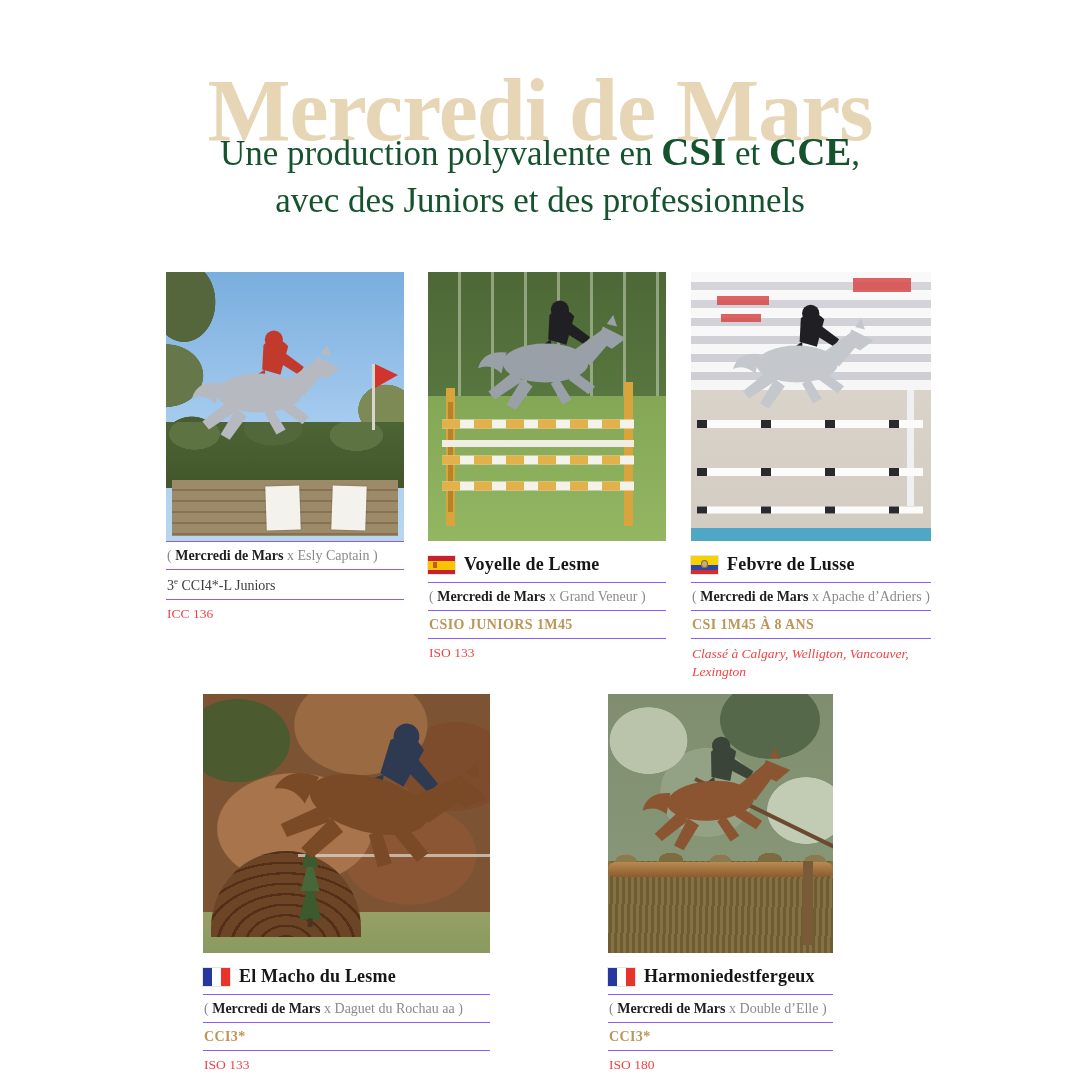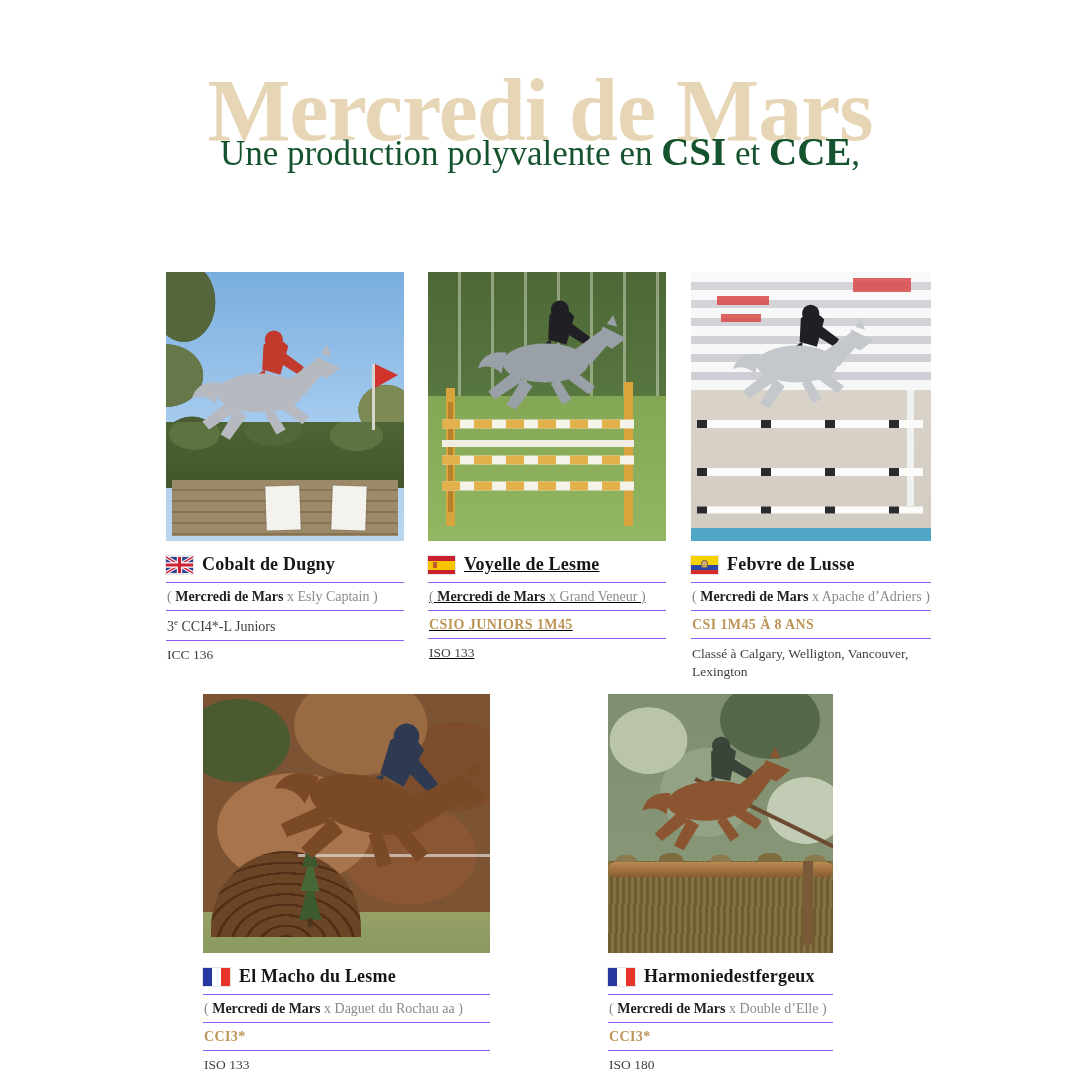--- a/index.html
+++ b/index.html
@@ -23,27 +23,27 @@
     color:#14532d;
   }
   .subtitle b{font-weight:700;font-size:39px;}
 
   
   .card{position:absolute;}
   .photo{position:relative;overflow:hidden;width:100%;}
   .caption .name-row{display:flex;align-items:center;gap:9px;margin:13px 0 7px 0;}
   .horse-name{font-size:18px;font-weight:700;color:#161616;letter-spacing:.2px;white-space:nowrap;}
   .cap-row{border-top:1px solid #8b5cf6;padding:6px 1px 5px 1px;font-size:14px;white-space:nowrap;}
-  .cap-row.wrap{white-space:normal;line-height:1.35;}
+  .cap-row.wrap{white-space:normal;line-height:1.35;font-style:italic;}
   .ped .muted{color:#8a8a8a;}
   .ped b{color:#1f1f1f;font-weight:700;}
   .ach{color:#bd9557;font-weight:700;letter-spacing:.4px;}
   .ach.plain{color:#3d3d3d;font-weight:400;letter-spacing:0;}
   .ach sup{font-size:9px;}
-  .detail{color:#404040;font-size:13.5px;}
+  .detail{color:#ef4444;font-size:13.5px;}
 
   
   .flag{width:27px;height:18px;display:inline-block;flex:0 0 27px;position:relative;box-shadow:0 0 0 1px rgba(0,0,0,.10);}
   .flag svg{display:block;width:100%;height:100%;}
   .flag-fr{background:linear-gradient(90deg,#26389f 0 33.4%,#ffffff 33.4% 66.6%,#e8332a 66.6% 100%);}
   .flag-es{background:linear-gradient(180deg,#c8202e 0 26%,#f6c500 26% 76%,#c8202e 76% 100%);}
   .flag-es::after{content:"";position:absolute;left:5px;top:6px;width:4px;height:6px;background:#c05a28;}
   .flag-ec{background:linear-gradient(180deg,#f5d200 0 50%,#2a47a8 50% 76%,#d82c2c 76% 100%);}
   .flag-ec::after{content:"";position:absolute;left:10px;top:4px;width:7px;height:8px;border-radius:50%;background:#c8b06a;box-shadow:0 0 0 1px #8a6a3a inset;}
 
@@ -145,58 +145,47 @@
       <path d="M34 62 L22 82 L29 86 L42 68 Z"></path>
       <path d="M28 56 L8 72 L13 78 L34 64 Z"></path>
     </g>
   </symbol>
 </svg>
 
 <h1 class="page-title">Mercredi de Mars</h1>
 
 <div class="subtitle">
   <span>Une production polyvalente en </span><b>CSI</b><span> et </span><b>CCE</b><span>,</span><br>
+  <span>avec des Juniors et des professionnels</span>
 </div>
 
 <div class="card" style="left:166px;top:272px;width:238px;">
   <div class="photo p1" style="height:269px;">
     <div class="layer bush-l"></div>
     <div class="layer bush-r"></div>
     <div class="layer hedge"></div>
     <div class="layer box"></div>
     <div class="layer sign s1"></div>
     <div class="layer sign s2"></div>
     <svg class="scene-svg" viewBox="0 0 238 269">
       <rect x="206" y="92" width="3" height="66" fill="#d8d5ce"></rect>
       <path d="M209 92 L232 103 L209 116 Z" fill="#d0342c"></path>
     </svg>
     <svg class="horse-svg" style="left:26px;top:56px;width:156px;height:130px;--horse:#b6bac0;--rider:#c23a2c;">
         <use href="#horse"></use>
       </svg>
   </div>
   <div class="caption">
-    <div class="name-row">
-      <span class="flag">
-        <svg viewBox="0 0 60 36">
-          <rect width="60" height="36" fill="#2b3f8e"></rect>
-          <path d="M0 0 L60 36 M60 0 L0 36" stroke="#fff" stroke-width="8"></path>
-          <path d="M0 0 L60 36 M60 0 L0 36" stroke="#cf2135" stroke-width="3.5"></path>
-          <path d="M30 0 V36 M0 18 H60" stroke="#fff" stroke-width="12"></path>
-          <path d="M30 0 V36 M0 18 H60" stroke="#cf2135" stroke-width="7"></path>
-        </svg>
-      </span>
-      <span class="horse-name">Cobalt de Dugny</span>
-    </div>
     <div class="cap-row ped"><span class="muted">( </span><b>Mercredi de Mars</b><span class="muted"> x Esly Captain )</span></div>
     <div class="cap-row ach plain"><span>3</span><sup>e</sup><span> CCI4*-L Juniors</span></div>
     <div class="cap-row detail">ICC 136</div>
   </div>
 </div>
 
-<div class="card" style="left:428px;top:272px;width:238px;text-decoration:underline;">
+<div class="card" style="left:428px;top:272px;width:238px;">
   <div class="photo p2" style="height:269px;">
     <div class="layer trunks"></div>
     <svg class="scene-svg" viewBox="0 0 238 269">
       <rect x="18" y="116" width="9" height="138" fill="#d9a43b"></rect>
       <rect x="196" y="110" width="9" height="144" fill="#d9a43b"></rect>
       <rect x="20" y="130" width="5" height="110" fill="#b5832a"></rect>
       <line x1="14" y1="152" x2="206" y2="152" stroke="#f5f2ea" stroke-width="9"></line>
       <line x1="14" y1="152" x2="206" y2="152" stroke="#e3b14c" stroke-width="9" stroke-dasharray="18 14"></line>
       <rect x="14" y="168" width="192" height="7" fill="#f0ede4"></rect>
       <line x1="14" y1="188" x2="206" y2="188" stroke="#f5f2ea" stroke-width="9"></line>

